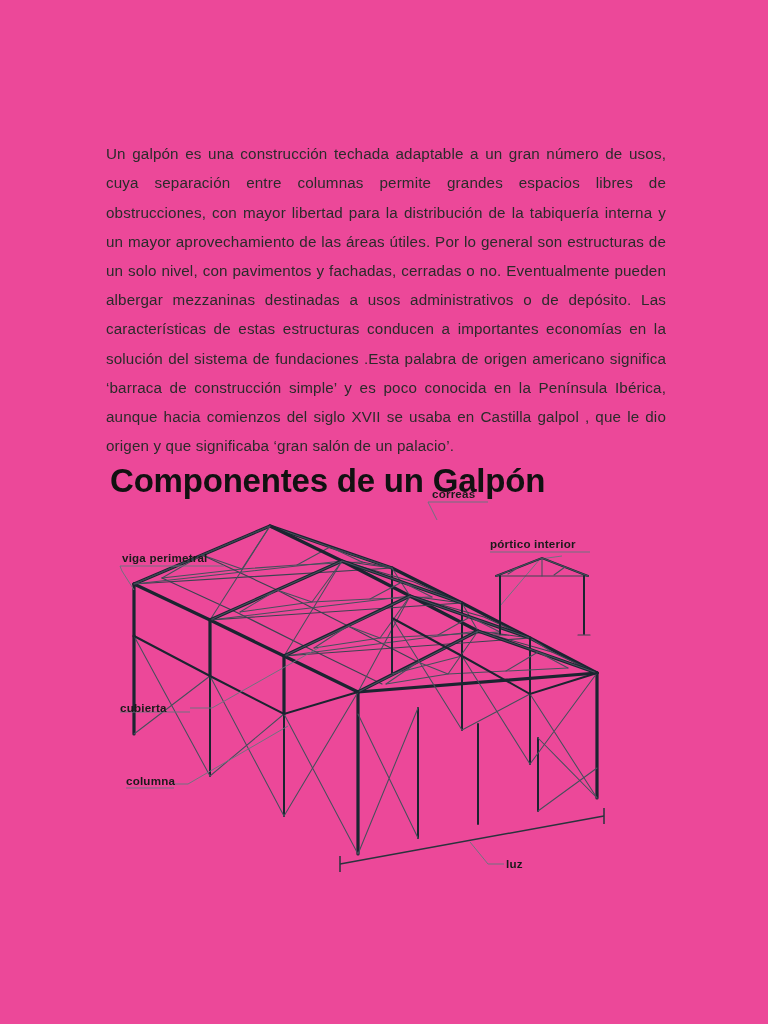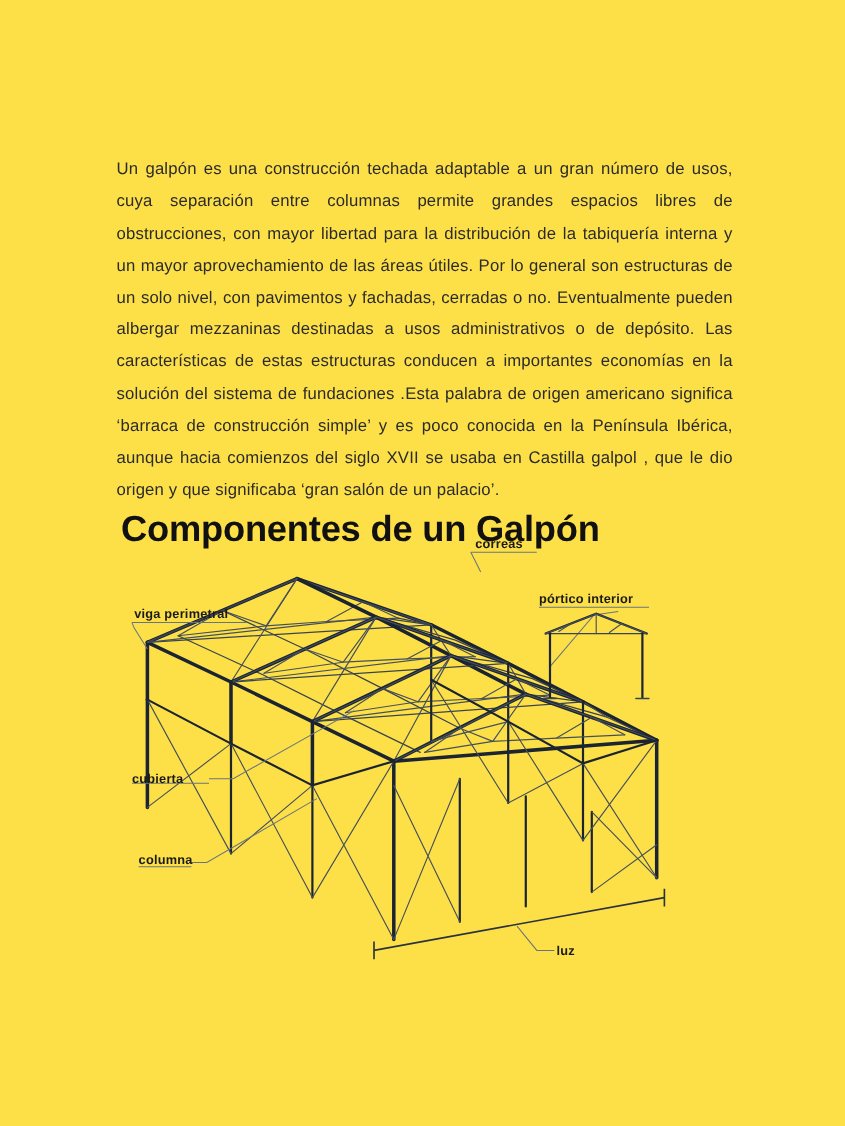--- a/index.html
+++ b/index.html
@@ -13,21 +13,21 @@
     position: relative;
     overflow: hidden;
     font-family: "Liberation Sans", sans-serif;
   }
 
   .page {
     position: absolute;
     left: 0; top: 0;
     width: 768px;
     height: 1024px;
-    background: #fde047;
+    background: #ec4899;
   }
 
   
   .body-text {
     position: absolute;
     left: 106px;
     top: 124px;
     width: 560px;
     font-size: 15.2px;
     line-height: 29.2px;

